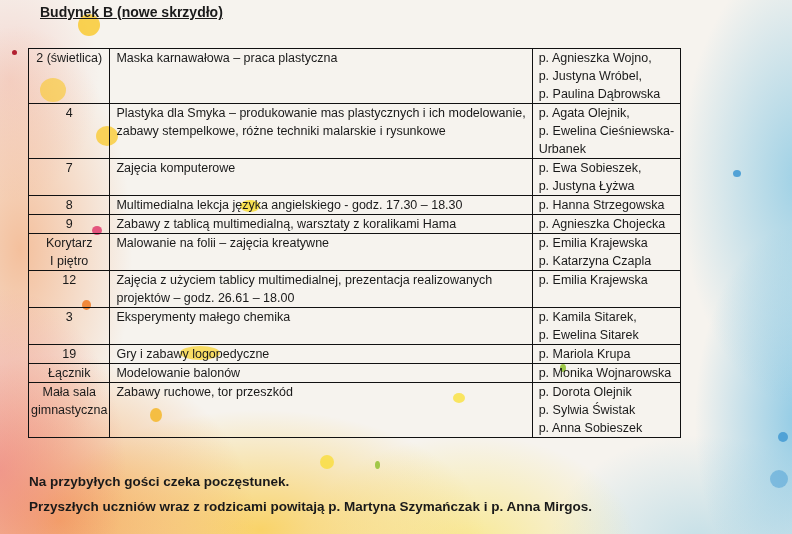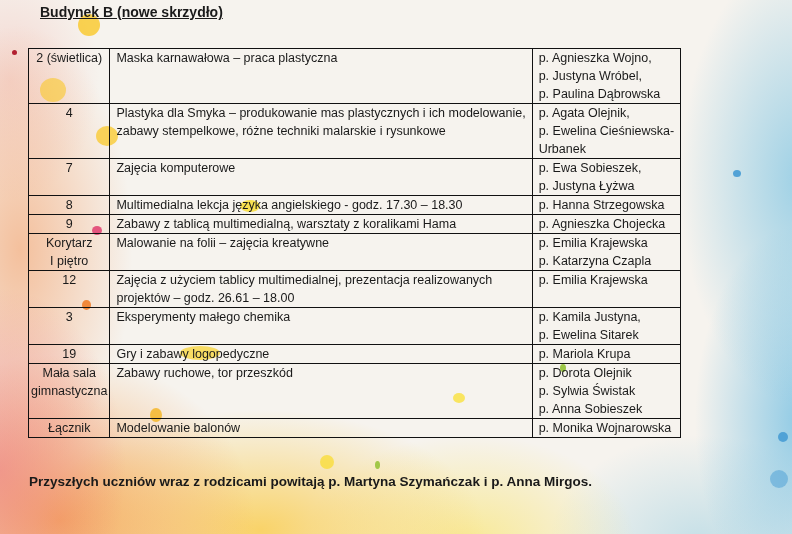--- a/index.html
+++ b/index.html
@@ -196,58 +196,59 @@
         </td>
       </tr>
       <tr>
         <td class="room">
           <span class="line">3</span>
         </td>
         <td class="activity">
           <span class="line">Eksperymenty małego chemika</span>
         </td>
         <td class="staff">
-          <span class="line">p. Kamila Justyna,</span>
+          <span class="line">p. Kamila Sitarek,</span>
           <span class="line">p. Ewelina Sitarek</span>
         </td>
       </tr>
       <tr>
         <td class="room">
           <span class="line">19</span>
         </td>
         <td class="activity">
           <span class="line">Gry i zabawy logopedyczne</span>
         </td>
         <td class="staff">
           <span class="line">p. Mariola Krupa</span>
+        </td>
+      </tr>
+      <tr>
+        <td class="room">
+          <span class="line">Łącznik</span>
+        </td>
+        <td class="activity">
+          <span class="line">Modelowanie balonów</span>
+        </td>
+        <td class="staff">
+          <span class="line">p. Monika Wojnarowska</span>
         </td>
       </tr>
       <tr>
         <td class="room">
           <span class="line">Mała sala</span>
           <span class="line">gimnastyczna</span>
         </td>
         <td class="activity">
           <span class="line">Zabawy ruchowe, tor przeszkód</span>
         </td>
         <td class="staff">
           <span class="line">p. Dorota Olejnik</span>
           <span class="line">p. Sylwia Świstak</span>
           <span class="line">p. Anna Sobieszek</span>
         </td>
       </tr>
-      <tr>
-        <td class="room">
-          <span class="line">Łącznik</span>
-        </td>
-        <td class="activity">
-          <span class="line">Modelowanie balonów</span>
-        </td>
-        <td class="staff">
-          <span class="line">p. Monika Wojnarowska</span>
-        </td>
-      </tr>
     </tbody>
 </table>
 
 <div class="footer">
+  <div class="line">Na przybyłych gości czeka poczęstunek.</div>
   <div class="line">Przyszłych uczniów wraz z rodzicami powitają  p. Martyna Szymańczak i p. Anna Mirgos.</div>
 </div>
 
 </body></html>

